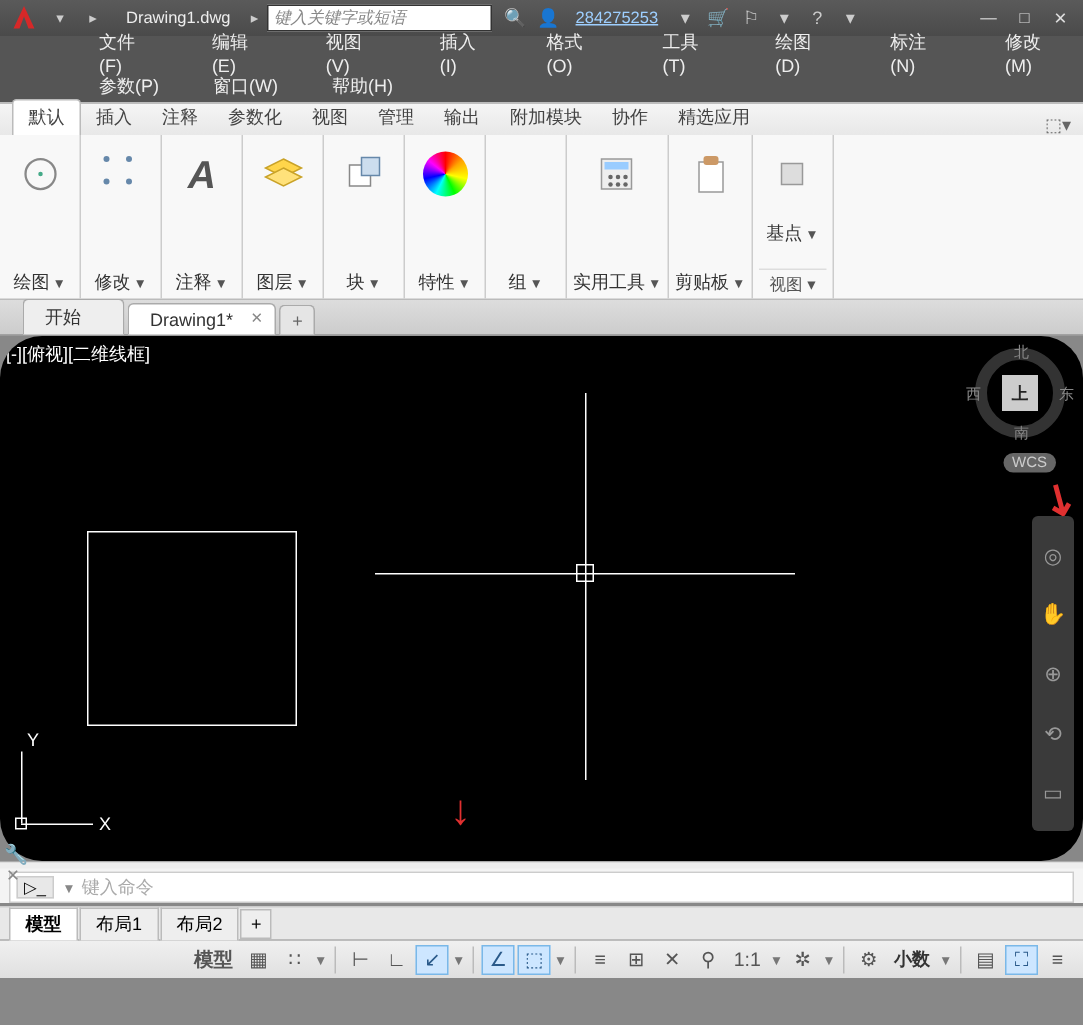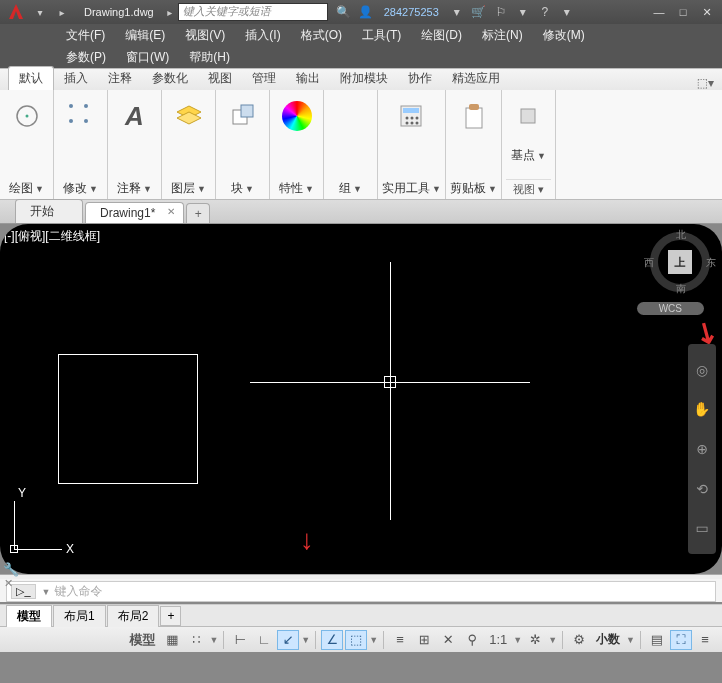--- a/index.html
+++ b/index.html
@@ -7,26 +7,26 @@
 
 
 .titlebar { height:24px; background:linear-gradient(#5a5a5a,#4a4a4a); display:flex; align-items:center; color:#ddd; font-size:11px; }
 .logo { width:32px; height:24px; display:flex; align-items:center; justify-content:center; }
 .qat { display:flex; align-items:center; gap:4px; padding:0 6px; }
 .qat-btn { width:16px; height:16px; display:flex; align-items:center; justify-content:center; color:#ccc; font-size:10px; cursor:pointer; }
 .doc-name { padding:0 8px; color:#eee; }
 .search-box { background:#fff; height:18px; width:150px; border:1px solid #333; font-size:11px; padding:0 4px; color:#888; font-style:italic; display:flex; align-items:flex-start; }
 .title-icons { display:flex; gap:6px; padding:0 8px; align-items:center; }
 .tico { width:16px; height:16px; display:flex; align-items:center; justify-content:center; color:#ccc; font-size:12px; cursor:pointer; }
-.user { color:#9ecfff; font-size:11px; padding:0 4px; }
+.user { color:#9ecfff; font-size:11px; padding:0 4px;text-decoration:underline; }
 .win-controls { margin-left:auto; display:flex; gap:2px; padding-right:4px; }
 .win-btn { width:22px; height:18px; display:flex; align-items:center; justify-content:center; color:#ddd; font-size:11px; cursor:pointer; }
 
 
-.menubar { height:22px; background:#555; display:flex; align-items:center; padding-left:56px; gap:0; }
+.menubar { height:22px; background:#555; display:flex; align-items:center; padding-left:56px; gap:16px; }
 .menu-item { color:#eee; font-size:12px; padding:0 10px; cursor:pointer; }
 
 
 .ribbon-tabs { height:22px; background:linear-gradient(#f5f5f5,#e8e8e8); border-top:1px solid #bbb; display:flex; align-items:flex-end; padding-left:8px; font-size:12px; }
 .rtab { padding:3px 10px; color:#444; cursor:pointer; }
 .rtab.active { background:#fff; border:1px solid #bbb; border-bottom:none; border-radius:3px 3px 0 0; }
 
 
 .ribbon { height:110px; background:#f8f8f8; border-bottom:1px solid #bbb; display:flex; }
 .panel { border-right:1px solid #ccc; display:flex; flex-direction:column; align-items:center; justify-content:space-between; padding:6px 4px 2px; min-width:54px; }
@@ -49,21 +49,21 @@
 .rect { position:absolute; border:1px solid #fff; }
 .cross-h { position:absolute; height:1px; background:#fff; }
 .cross-v { position:absolute; width:1px; background:#fff; }
 .pickbox { position:absolute; width:12px; height:12px; border:1px solid #fff; }
 .ucs-axis { position:absolute; background:#fff; }
 .ucs-label { position:absolute; color:#fff; font-size:12px; }
 .viewcube { position:absolute; top:8px; right:12px; width:60px; height:60px; }
 .vc-ring { width:60px; height:60px; border:8px solid #333; border-radius:50%; position:absolute; }
 .vc-face { position:absolute; top:18px; left:18px; width:24px; height:24px; background:#ccc; display:flex; align-items:center; justify-content:center; font-size:11px; color:#222; font-weight:bold; }
 .vc-dir { position:absolute; color:#888; font-size:10px; }
-.wcs-badge { position:absolute; top:78px; right:18px; background:#666; color:#ccc; font-size:10px; padding:1px 22px; border-radius:8px; }
+.wcs-badge { position:absolute; top:78px; right:18px; background:#666; color:#ccc; font-size:10px; padding:1px 6px; border-radius:8px; }
 .navbar { position:absolute; right:6px; top:120px; width:28px; height:210px; background:#3a3a3a; border-radius:4px; display:flex; flex-direction:column; align-items:center; justify-content:space-around; padding:6px 0; }
 .nav-btn { width:20px; height:20px; color:#999; font-size:14px; display:flex; align-items:center; justify-content:center; cursor:pointer; }
 .red-arrow { position:absolute; color:#e03030; font-size:28px; font-weight:bold; }
 
 
 .cmdarea { background:#f4f4f4; border-top:1px solid #aaa; font-size:12px; }
 .cmd-hist { padding:2px 22px; color:#222; background:#eee; position:relative; }
 .cmd-close { position:absolute; left:4px; top:2px; color:#888; font-size:11px; cursor:pointer; }
 .cmd-input-row { display:flex; align-items:center; background:#fff; border:1px solid #ccc; margin:2px 6px; padding:1px 4px; }
 .cmd-prompt { background:#e8e8e8; border:1px solid #ccc; padding:0 4px; font-size:11px; margin-right:6px; }

